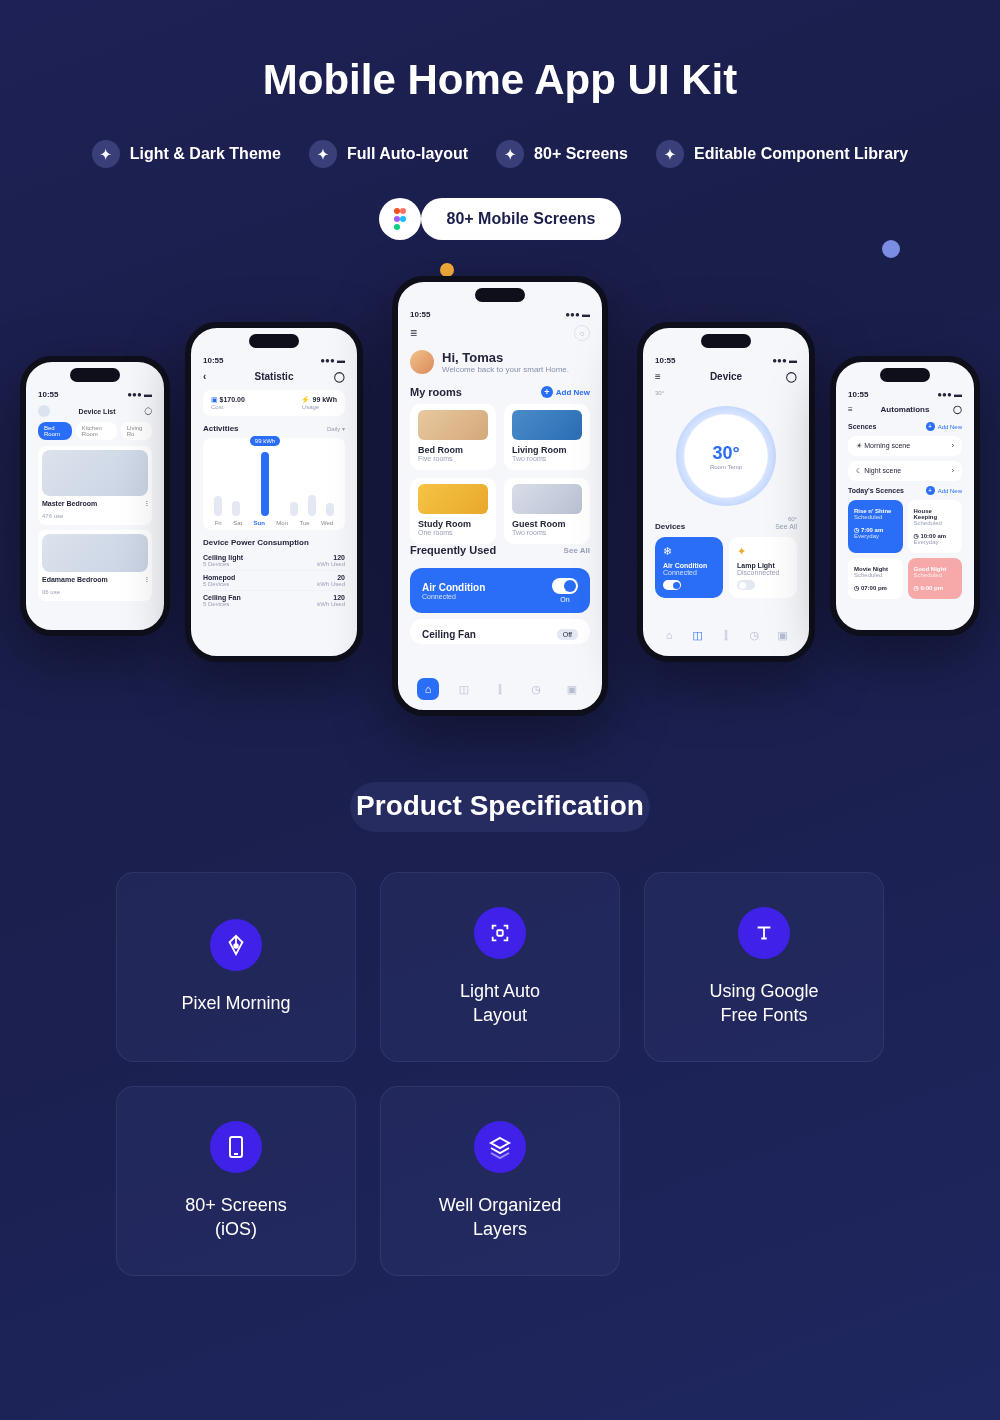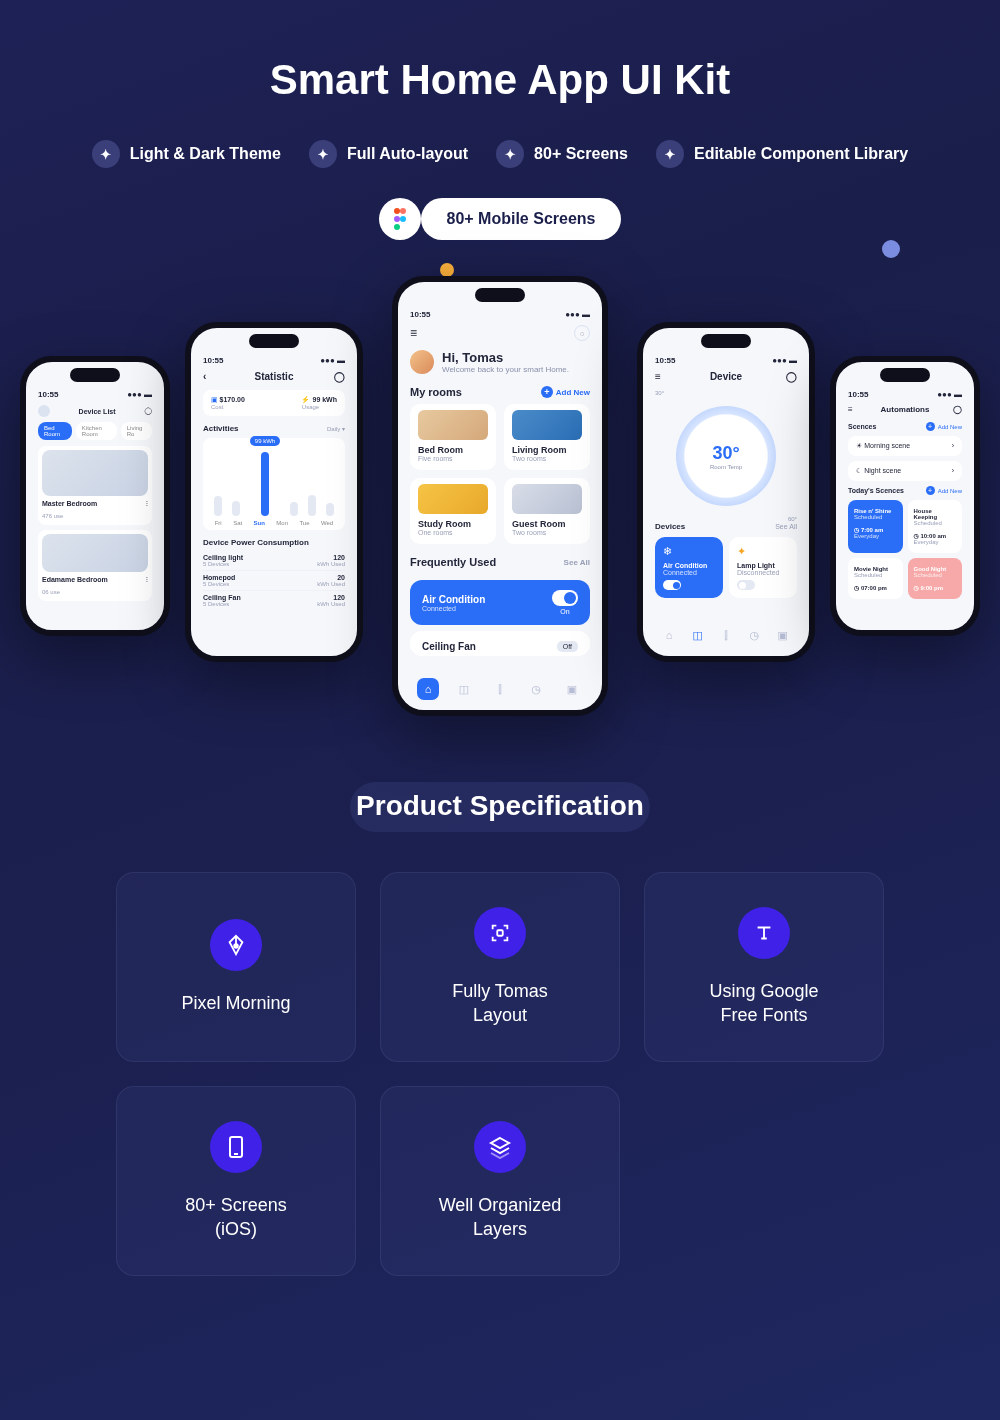--- a/index.html
+++ b/index.html
@@ -128,21 +128,21 @@
 .spec-title{ text-align:center; font-size:28px; font-weight:700; margin-top:60px; position:relative; z-index:5;}
 .spec-title::before{content:"";position:absolute;left:50%;top:-8px;transform:translateX(-50%);width:300px;height:50px;background:rgba(60,66,130,.35);border-radius:25px;z-index:-1;}
 .specgrid{ display:grid; grid-template-columns:repeat(3,240px); gap:24px; justify-content:center; margin-top:50px;}
 .speccard{ background:rgba(80,88,160,.12); border:1px solid rgba(150,160,220,.12); border-radius:18px; height:190px; display:flex; flex-direction:column; align-items:center; justify-content:center; gap:20px;}
 .specicon{ width:52px;height:52px;border-radius:50%;background:#4021e8;display:flex;align-items:center;justify-content:center;color:#fff;}
 .speclabel{ font-size:18px; font-weight:500; text-align:center; line-height:1.35;}
 </style>
 </head>
 <body>
 
-<div class="hero-title">Smart Home App UI Kit</div>
+<div class="hero-title">Mobile Home App UI Kit</div>
 
 <div class="features">
   <div class="feature-item">
       <span class="diamond">✦</span>
       <span>Light &amp; Dark Theme</span>
     </div>
   <div class="feature-item">
       <span class="diamond">✦</span>
       <span>Full Auto-layout</span>
     </div>
@@ -304,21 +304,21 @@
             <div class="roompic" style="background:linear-gradient(135deg,#f6c445,#e8a82a);"></div>
             <div class="roomname">Study Room</div>
             <div class="roomsub">One rooms</div>
           </div>
         <div class="roomcard">
             <div class="roompic" style="background:linear-gradient(135deg,#d8dde8,#b8c0d2);"></div>
             <div class="roomname">Guest Room</div>
             <div class="roomsub">Two rooms</div>
           </div>
       </div>
-      <div class="sechead" style="margin-top:12px;">
+      <div class="sechead" style="">
         <span style="font-size:11px;">Frequently Used</span>
         <span style="font-size:8px;color:#9aa0b8">See All</span>
       </div>
       <div class="freqcard freqon">
         <div>
             <div style="font-weight:700;font-size:10px;">Air Condition</div>
             <div style="font-size:7px;opacity:.8">Connected</div>
           </div>
         <div style="text-align:center">
             <div class="toggle">
@@ -465,21 +465,21 @@
       </div>
     <div class="speclabel">Pixel Morning</div>
   </div>
   <div class="speccard">
     <div class="specicon">
         <svg width="22" height="22" viewBox="0 0 24 24" fill="none" stroke="#fff" stroke-width="2">
           <path d="M4 8V4h4 M16 4h4v4 M20 16v4h-4 M8 20H4v-4"></path>
           <rect x="9" y="9" width="6" height="6" rx="1"></rect>
         </svg>
       </div>
-    <div class="speclabel" style="white-space:pre-line;">Fully Tomas
+    <div class="speclabel" style="white-space:pre-line;">Light Auto
 Layout</div>
   </div>
   <div class="speccard">
     <div class="specicon">
         <svg width="22" height="22" viewBox="0 0 24 24" fill="none" stroke="#fff" stroke-width="2">
           <path d="M5 6h14 M12 6v12 M9 18h6"></path>
         </svg>
       </div>
     <div class="speclabel" style="white-space:pre-line;">Using Google
 Free Fonts</div>

